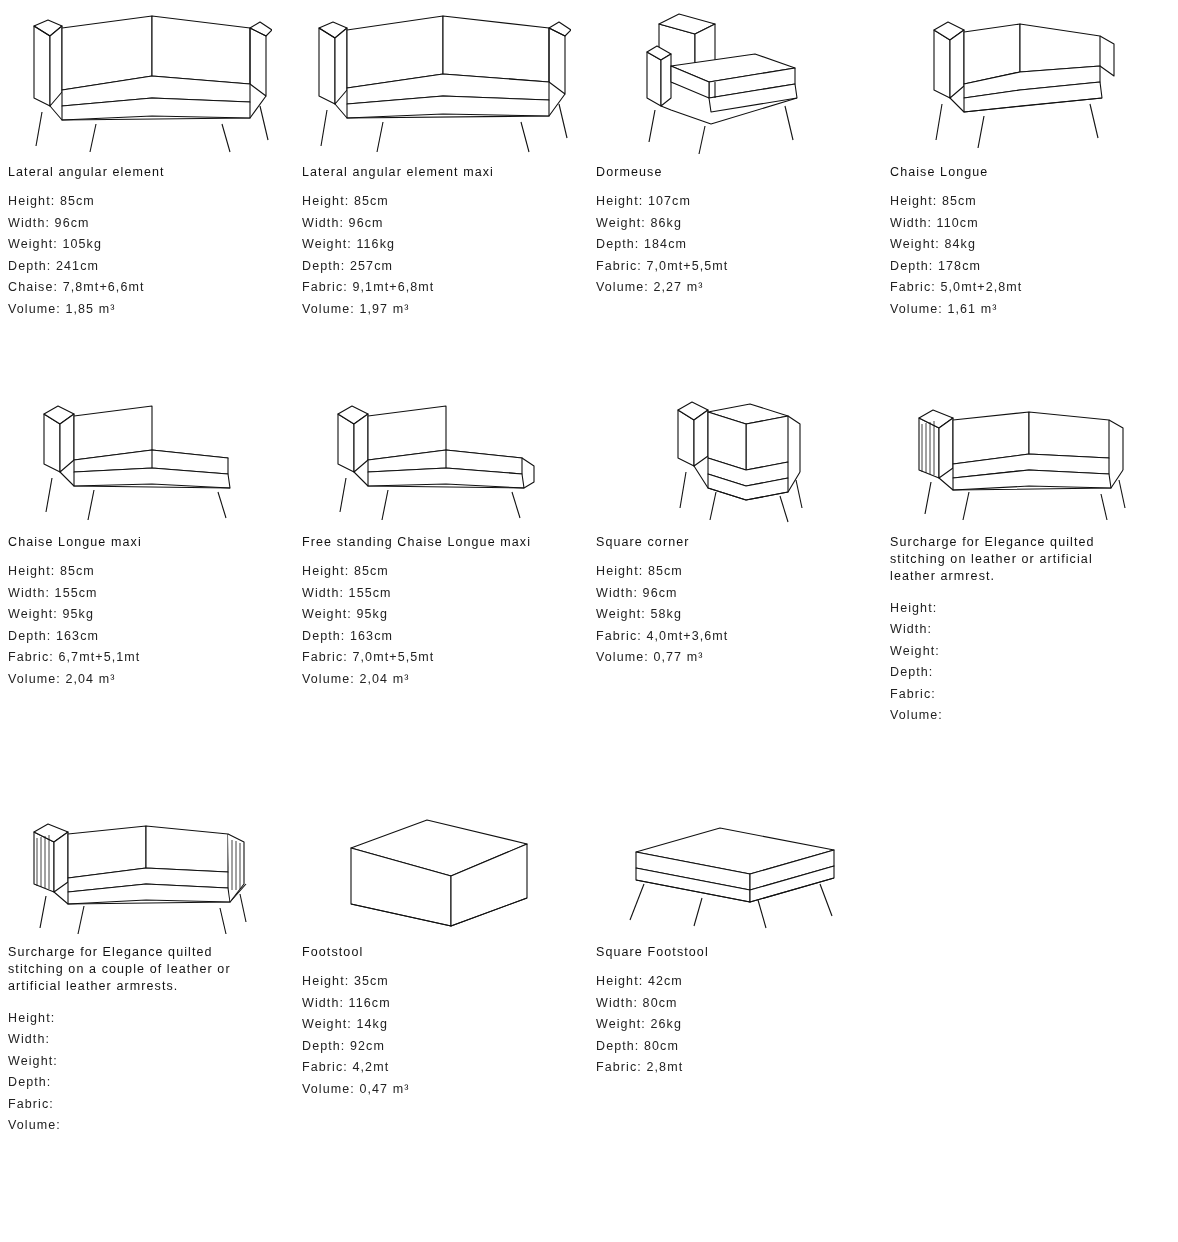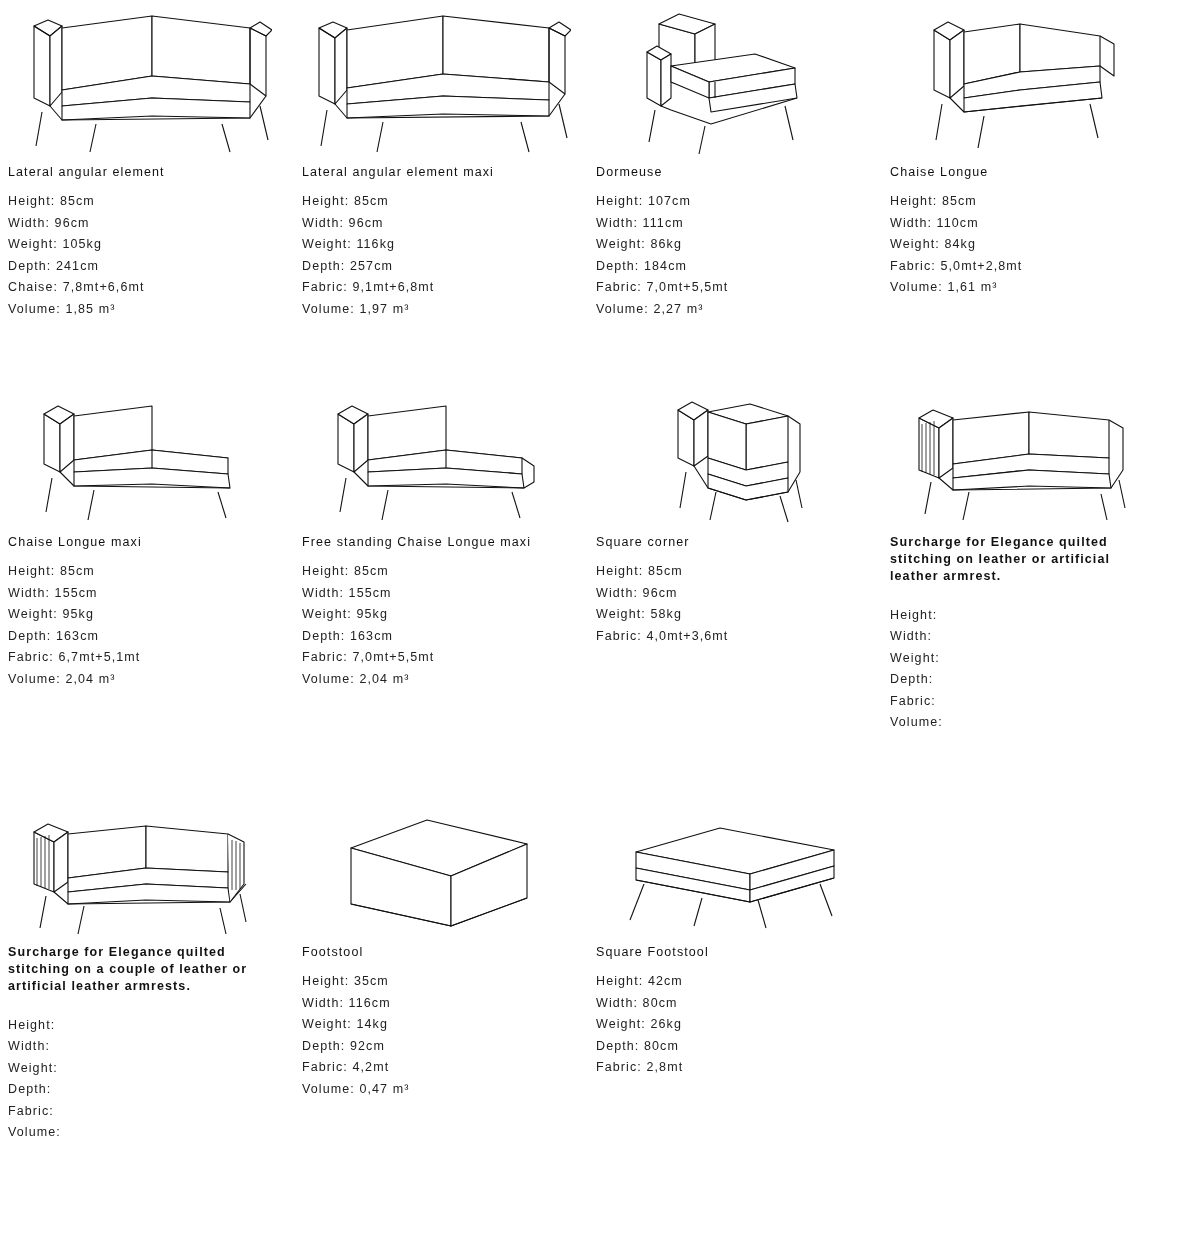--- a/index.html
+++ b/index.html
@@ -57,23 +57,23 @@
     padding: 0;
   }
   .specs li {
     font-size: 12.5px;
     letter-spacing: 1.1px;
     color: #222;
     line-height: 1.72;
     white-space: nowrap;
   }
   .cell.c2 .title { max-width: 250px; white-space: normal; }
-  .cell.c8 .title, .cell.c9 .title { max-width: 240px; white-space: normal; font-weight: bold; }
+  .cell.c8 .title, .cell.c9 .title { max-width: 240px; white-space: normal; }
   .cell.c6 .title { max-width: 230px; white-space: normal; }
-  .gap-list { margin-top: 20px; }
+  .gap-list { margin-top: 13px; }
 </style>
 </head>
 <body>
 
 <div class="sheet">
   <div class="grid">
 
     <div class="cell c1 row1">
       <div class="thumb">
         <svg width="250" height="150" viewBox="0 0 250 150" fill="none" stroke="#111" stroke-width="1.1" stroke-linejoin="round">
@@ -150,21 +150,20 @@
           <path d="M26 100 L36 104 L76 118 L162 92"></path>
           <path d="M20 104 L14 136"></path>
           <path d="M70 120 L64 148"></path>
           <path d="M150 100 L158 134"></path>
           <path d="M80 76 L80 92"></path>
         </svg>
       </div>
       <div class="title">Dormeuse</div>
       <ul class="specs">
         <li>Height: 107cm</li>
-        <li>Width: 111cm</li>
         <li>Weight: 86kg</li>
         <li>Depth: 184cm</li>
         <li>Fabric: 7,0mt+5,5mt</li>
         <li>Volume: 2,27 m³</li>
       </ul>
     </div>
 
     <div class="cell c4 row1">
       <div class="thumb">
         <svg width="210" height="150" viewBox="0 0 210 150" fill="none" stroke="#111" stroke-width="1.1" stroke-linejoin="round">
@@ -180,20 +179,21 @@
           <path d="M60 110 L54 142"></path>
           <path d="M166 98 L174 132"></path>
           <path d="M176 30 L190 38 L190 70 L176 60"></path>
         </svg>
       </div>
       <div class="title">Chaise Longue</div>
       <ul class="specs">
         <li>Height: 85cm</li>
         <li>Width: 110cm</li>
         <li>Weight: 84kg</li>
+        <li>Depth: 178cm</li>
         <li>Fabric: 5,0mt+2,8mt</li>
         <li>Volume: 1,61 m³</li>
       </ul>
     </div>
 
     <div class="cell c5 row2">
       <div class="thumb">
         <svg width="230" height="130" viewBox="0 0 230 130" fill="none" stroke="#111" stroke-width="1.1" stroke-linejoin="round">
           <path d="M12 18 L12 68 L28 76 L28 28 Z" fill="#fff"></path>
           <path d="M12 18 L26 10 L42 18 L28 28 Z" fill="#fff"></path>
@@ -265,20 +265,21 @@
           <path d="M130 100 L138 126"></path>
           <path d="M146 84 L152 112"></path>
         </svg>
       </div>
       <div class="title">Square corner</div>
       <ul class="specs">
         <li>Height: 85cm</li>
         <li>Width: 96cm</li>
         <li>Weight: 58kg</li>
         <li>Fabric: 4,0mt+3,6mt</li>
+        <li>Volume: 0,77 m³</li>
       </ul>
     </div>
 
     <div class="cell c8 row2">
       <div class="thumb">
         <svg width="240" height="130" viewBox="0 0 240 130" fill="none" stroke="#111" stroke-width="1.1" stroke-linejoin="round">
           <path d="M10 22 L10 74 L30 82 L30 32 Z" fill="#fff"></path>
           <path d="M10 22 L24 14 L44 22 L30 32 Z" fill="#fff"></path>
           <path d="M30 32 L44 22 L44 72 L30 82 Z" fill="#fff"></path>
           <path d="M13 28 L13 76 M17 27 L17 77 M21 26 L21 78 M25 25 L25 79" stroke-width="0.8"></path>

